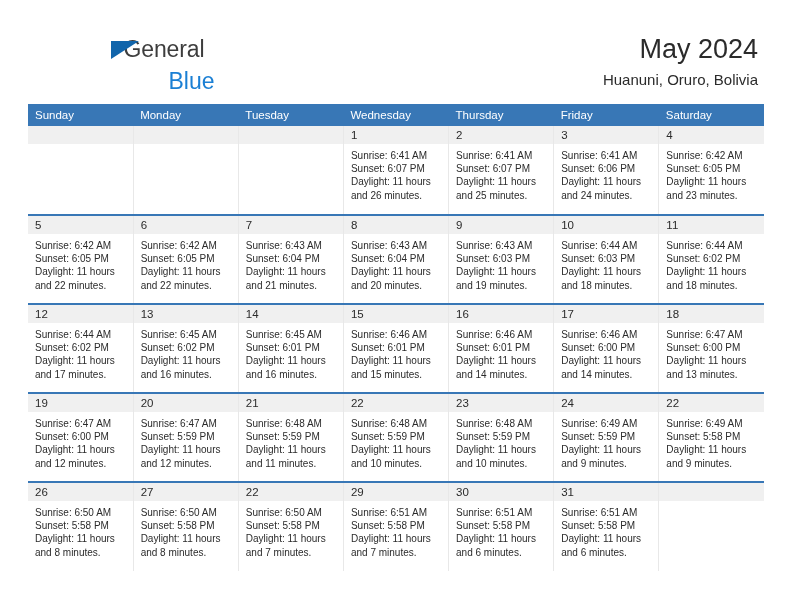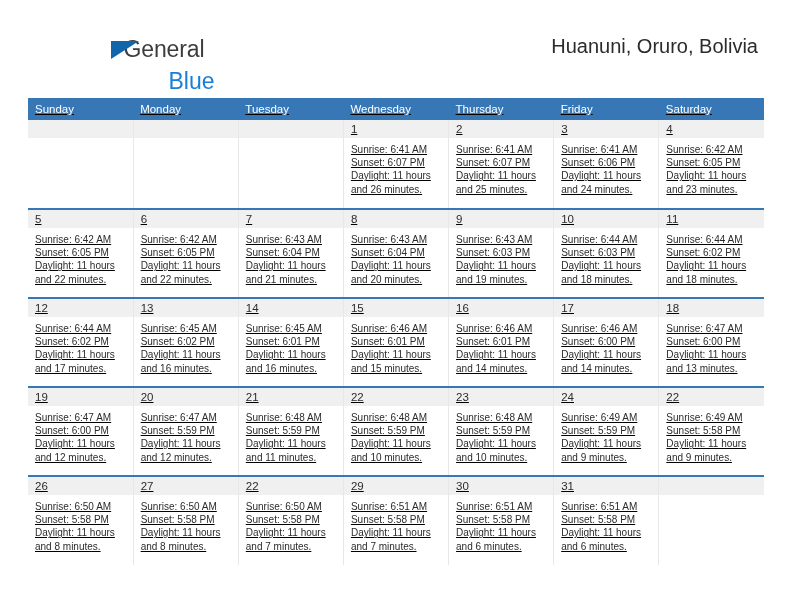--- a/index.html
+++ b/index.html
@@ -61,35 +61,34 @@
     top: 32px;
     text-align: right;
   }
   .cal-title {
     font-size: 27px;
     color: #2b2b2b;
     font-weight: normal;
     line-height: 34px;
   }
   .cal-subtitle {
-    font-size: 20px;
+    font-size: 15px;
     color: #2b2b2b;
     line-height: 22px;
     margin-top: 3px;
   }
 
   
   .calendar {
     position: absolute;
     left: 28px;
-    top: 98px;
+    top: 104px;
     width: 736px;
     border-collapse: collapse;
     table-layout: fixed;
-    text-decoration: underline;
   }
   .calendar th {
     background: #3877b6;
     color: #ffffff;
     font-size: 11.5px;
     font-weight: normal;
     text-align: left;
     padding: 5px 0 5px 7px;
     height: 21px;
     border: none;
@@ -133,20 +132,21 @@
 
   <div class="header">
 
     <div class="brand">
       <span class="brand-top">General</span>
       <span class="brand-tri"></span>
       <span class="brand-bottom">Blue</span>
     </div>
 
     <div class="title-block">
+      <div class="cal-title">May 2024</div>
       <div class="cal-subtitle">Huanuni, Oruro, Bolivia</div>
     </div>
 
   </div>
 
   <table class="calendar">
     <thead>
       <tr id="head-row">
           <th>Sunday</th>
           <th>Monday</th>

